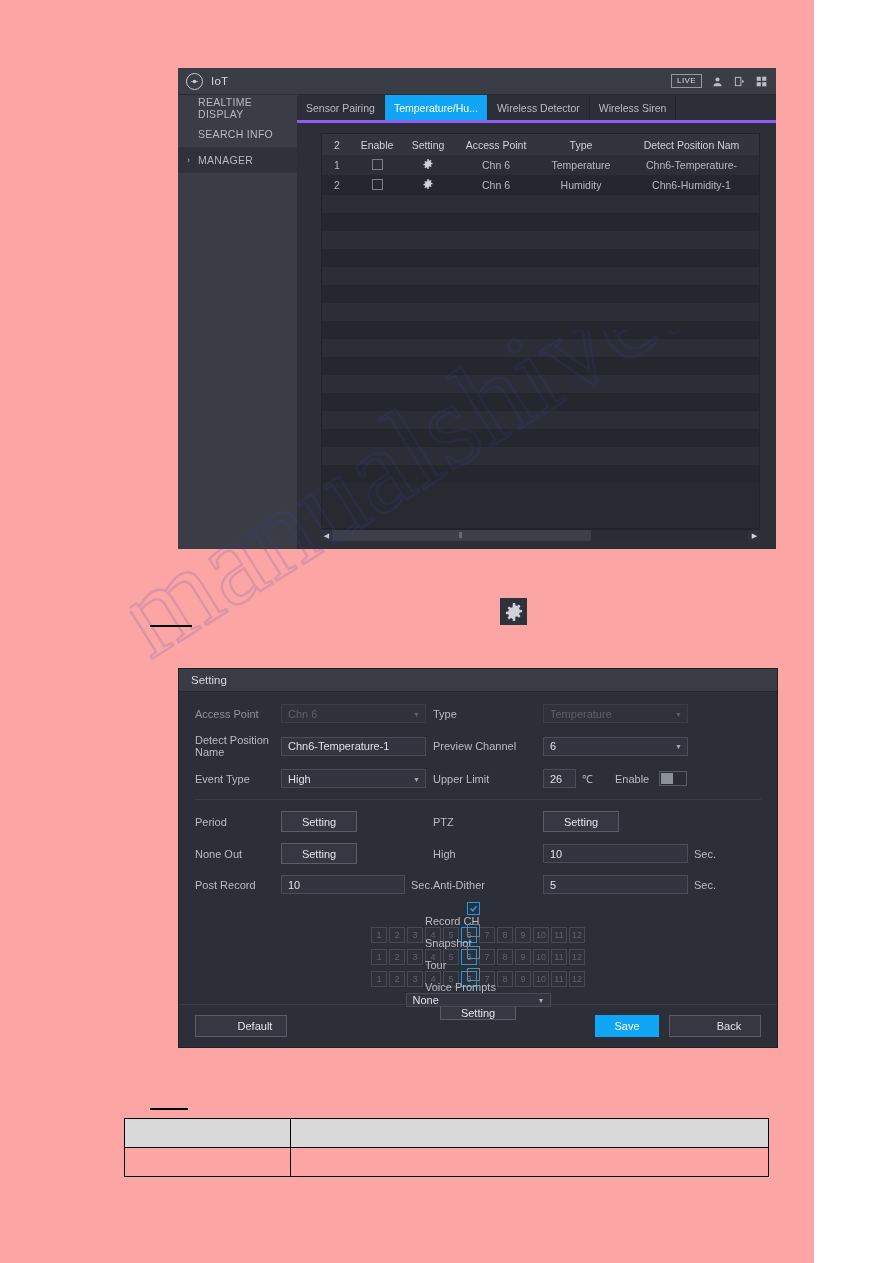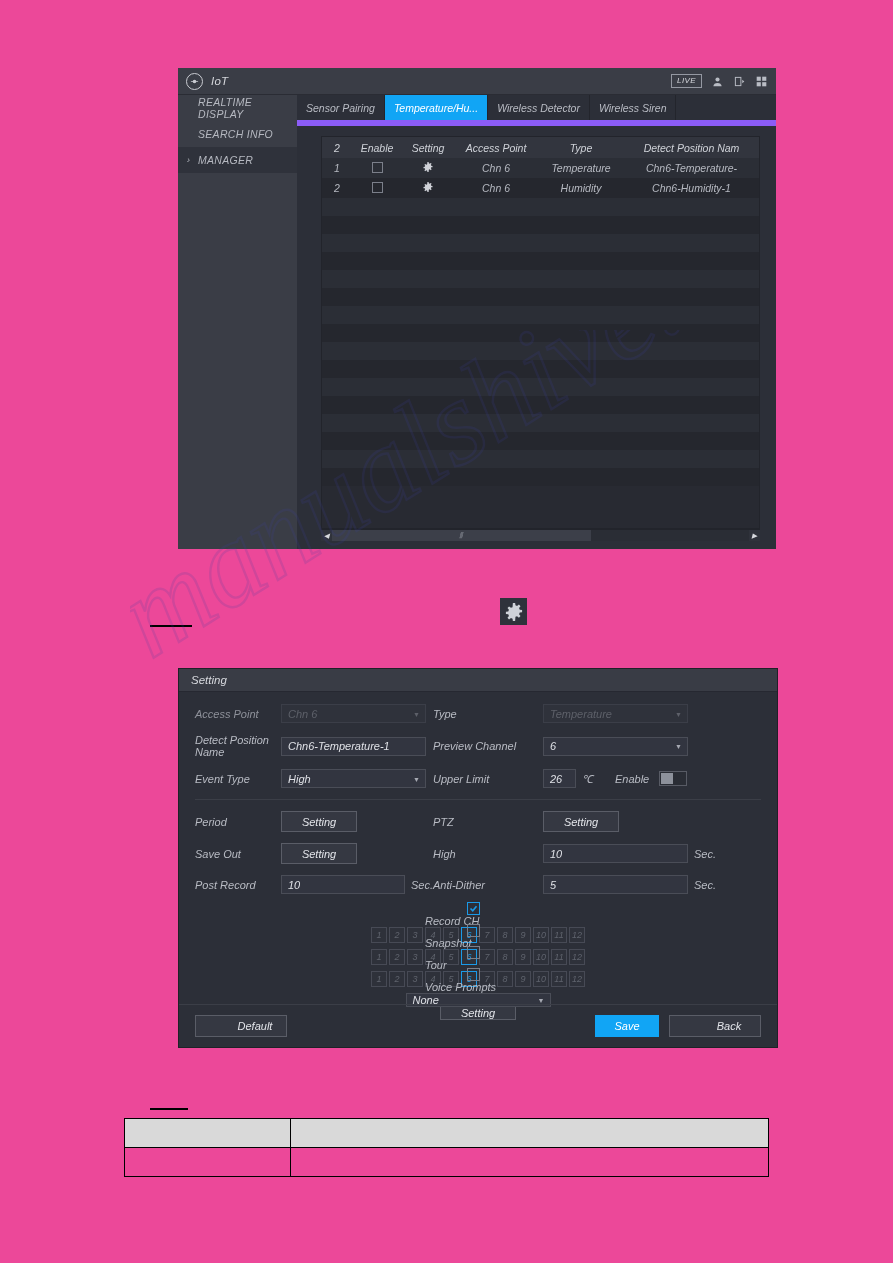--- a/index.html
+++ b/index.html
@@ -2,21 +2,21 @@
 <html><head>
 <meta charset="utf-8">
 <style>
   html, body {
     margin: 0; padding: 0;
     background: #ffffff;
     width: 893px; height: 1263px;
     font-family: "Liberation Sans", sans-serif;
     overflow: hidden;
   }
-  .page { position: relative; width: 893px; height: 1263px; background:#ec4899;font-style:italic; }
+  .page { position: relative; width: 814px; height: 1263px; background:#fca5a5; }
 
   
   .watermark {
     position: absolute;
     left: 130px; top: 330px;
     width: 660px; height: 440px;
     pointer-events: none;
     z-index: 60;
     opacity: .30;
   }
@@ -66,21 +66,21 @@
   .side-item.active { background: #2f323b; }
   .side-caret {
     position: absolute; left: 9px; top: 50%; transform: translateY(-50%);
     font-size: 9px; color: #b6b9c1;
   }
   .side-fill { background: #3a3d46; flex: 1; }
 
   .iot-main { flex: 1; background: #2c2f38; display: flex; flex-direction: column; }
   .tabbar {
     height: 25px; display: flex; align-items: stretch;
-    background: #2c2f38; border-bottom: 6px solid #8b5cf6;
+    background: #2c2f38; border-bottom: 3px solid #8b5cf6;
   }
   .tab {
     display: flex; align-items: center; padding: 0 9px;
     font-size: 10.5px; color: #b9bcc4;
     border-right: 1px solid #23252c;
     white-space: nowrap;
   }
   .tab.active { background: #11a5f5; color: #ffffff; }
   .tab-filler { flex: 1; border-right: none; }
 
@@ -450,21 +450,21 @@
       </div>
 
       <div class="divider"></div>
 
       <div class="grid2">
         <div class="lbl">Period</div>
         <div><span class="btn">Setting</span></div>
         <div class="lbl">PTZ</div>
         <div><span class="btn">Setting</span></div>
 
-        <div class="lbl">Save Out</div>
+        <div class="lbl">None Out</div>
         <div><span class="btn">Setting</span></div>
         <div class="lbl">High</div>
         <div class="row-flex">
           <span class="inp w-mid">
             <span>10</span>
           </span>
           <span class="unit">Sec.</span>
         </div>
 
         <div class="lbl">Post Record</div>

